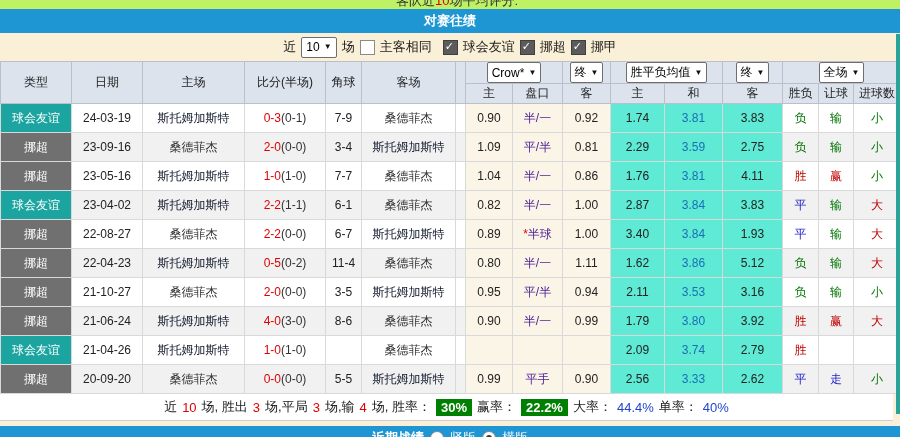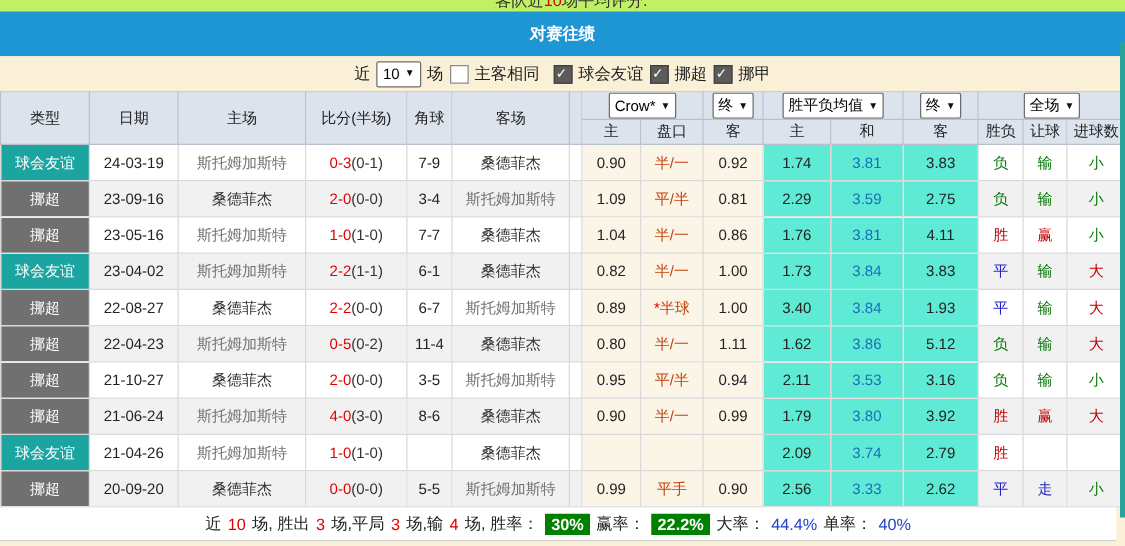--- a/index.html
+++ b/index.html
@@ -4,21 +4,21 @@
 <style>
   html,body{margin:0;padding:0;}
   body{
     width:900px;height:437px;position:relative;overflow:hidden;
     background:#FAF0D7;color:#222;
     font-family:"Liberation Sans","DejaVu Sans",sans-serif;font-size:12px;
   }
   .topcut{height:9px;background:#bef264;overflow:hidden;position:relative;border-bottom:0;}
   .topcut .t{position:absolute;top:-8px;left:396px;font-size:13px;color:#333;white-space:nowrap;}
   .topcut .t .num{color:#E00000;}
-  .bar{height:36px;background:#1E96D4;color:#fff;font-weight:bold;font-size:13px;
+  .bar{height:24px;background:#1E96D4;color:#fff;font-weight:bold;font-size:13px;
        display:flex;align-items:center;justify-content:center;gap:6px;}
   .filter{height:28px;background:#FAF0D7;display:flex;align-items:center;justify-content:center;
           gap:5px;font-size:13px;color:#222;}
   
   .sel{display:inline-flex;align-items:center;gap:4px;background:#fff;border:1px solid #6e6e6e;
        border-radius:2px;height:19px;padding:0 4px;color:#000;font-size:12px;white-space:nowrap;}
   .sel .arr{font-size:8px;color:#111;line-height:1;}
   
   .cb{width:13px;height:13px;border:1px solid #8a8a8a;background:#fff;display:inline-block;
       position:relative;vertical-align:-2px;}
@@ -36,26 +36,26 @@
   tr.even td.plain{background:#F1F1F1;}
   td.plain{background:#fff;}
   td.odds{background:#FBF5E7;margin-top:14px;}
   td.avg{background:#5eead4;}
   td.c-ad{color:#1A6FB5;}
   .c-type{color:#fff;}
   .c-type[data-v="fr"]{background:#1CA5A0;}
   .c-type[data-v="lg"]{background:#707070;}
   .score{color:#E00000;}
   .half{color:#333;}
-  .pan{color:#c2410c;}
+  .pan{color:#4c1d95;}
   .star{color:#E00000;}
   [data-v="r"]{color:#C00000;}
   [data-v="g"]{color:#007500;}
   [data-v="b"]{color:#2222CC;}
-  [data-v="ta"]{color:#737373;}
+  [data-v="ta"]{color:#0f172a;}
   [data-v="tb"]{color:#333;}
   .summary{height:26px;width:893px;background:#fff;border-bottom:1px solid #CFCFCF;
            display:flex;align-items:center;justify-content:center;gap:5px;font-size:13px;}
   .summary .num{color:#E00000;}
   .summary .badge{background:#008000;color:#fff;font-weight:bold;padding:1px 5px;}
   .summary .bluev{color:#2244CC;}
   .gap{height:5px;background:#FAF0D7;}
   .bar.bottom{height:23px;}
   .bar .ttl{font-weight:bold;}
   .radio{width:12px;height:12px;border-radius:50%;background:#fff;border:1px solid #888;
@@ -228,21 +228,21 @@
     <td class="c-type" data-v="fr">球会友谊</td>
     <td class="plain">23-04-02</td>
     <td class="plain" data-v="ta">斯托姆加斯特</td>
     <td class="plain"><span class="score">2-2</span><span class="half">(1-1)</span></td>
     <td class="plain">6-1</td>
     <td class="plain" data-v="tb">桑德菲杰</td>
     <td class="plain"></td>
     <td class="odds">0.82</td>
     <td class="odds"><span class="star"></span><span class="pan">半/一</span></td>
     <td class="odds">1.00</td>
-    <td class="avg">1.73</td>
+    <td class="avg">2.87</td>
     <td class="avg c-ad">3.84</td>
     <td class="avg">3.83</td>
     <td class="plain" data-v="b">平</td>
     <td class="plain" data-v="g">输</td>
     <td class="plain" data-v="r">大</td>
   </tr>
 
   <tr>
     <td class="c-type" data-v="lg">挪超</td>
     <td class="plain">22-08-27</td>

